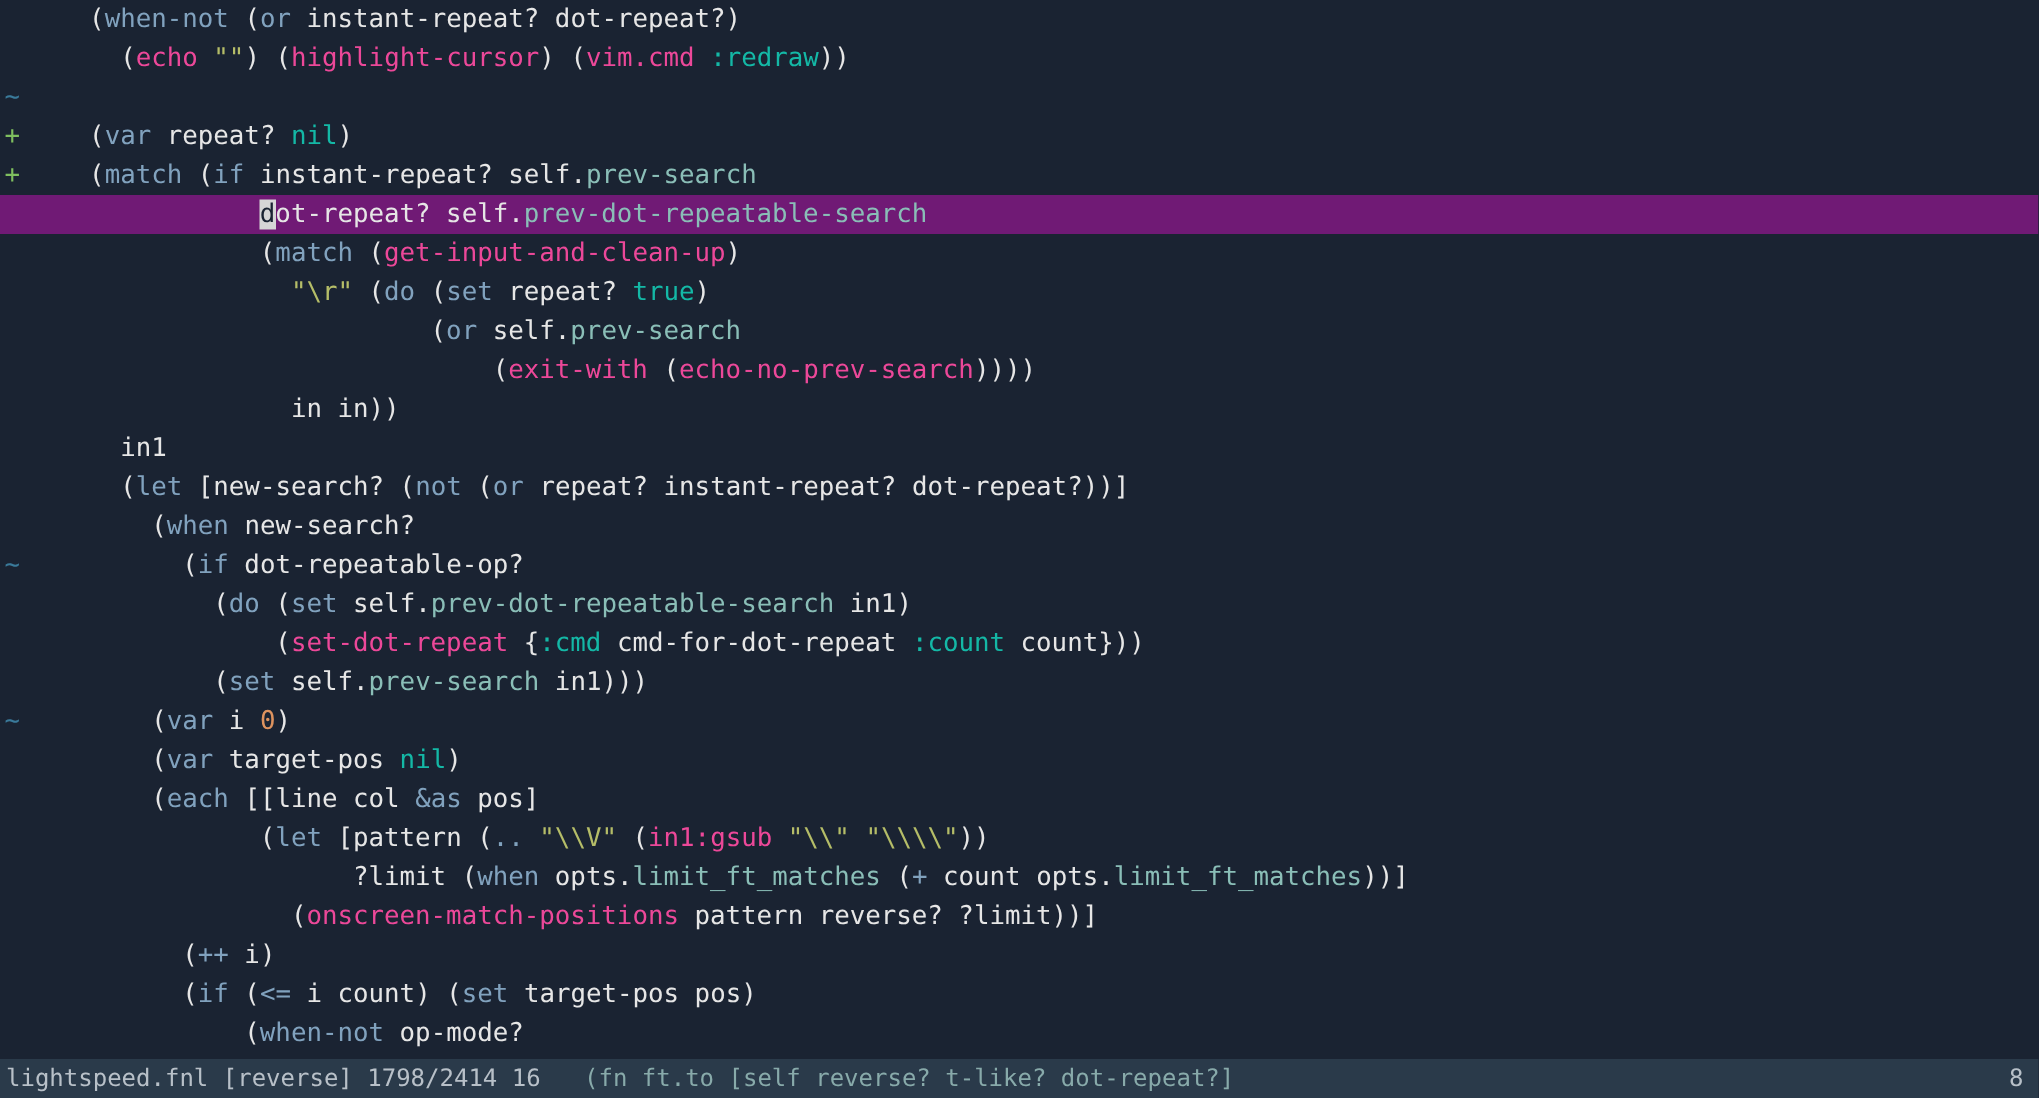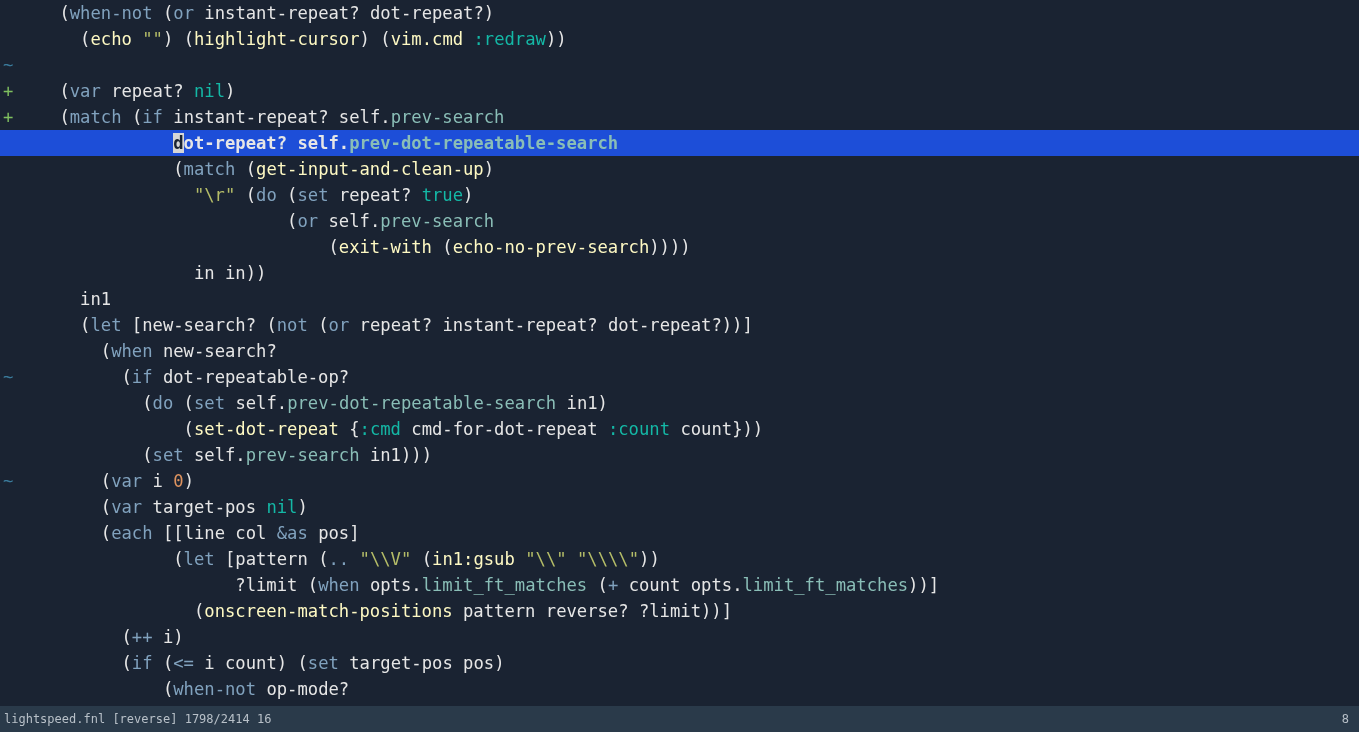--- a/index.html
+++ b/index.html
@@ -30,62 +30,62 @@
     flex-shrink: 0;
     text-align: left;
     padding-left: 3px;
   }
   .gutter.add { color: #7fbf5f; }
   .gutter.tilde { color: #3a7a9a; }
   .code {
     white-space: pre;
   }
   .line.cursor-line {
-    background: #1d4ed8;
-    font-weight: bold;
+    background: #701a75;
   }
   .cursor {
     background: #d6d6d6;
     color: #1a2332;
   }
   
   .paren { color: #e6e6e6; }
   .kw    { color: #81a2be; }     
   .id    { color: #e6e6e6; }
   .str   { color: #b5bd68; }
   .atom  { color: #14b8a6; }     
   .num   { color: #de935f; }
-  .fn    { color: #fef9c3; }     
+  .fn    { color: #ec4899; }     
   .field { color: #8abeb7; }
   .op    { color: #e6e6e6; }
 
   .statusline {
     position: absolute;
     bottom: 0;
     left: 0;
     width: 100%;
     height: 26px;
     background: #2a3a4a;
     color: #b8c0c8;
     display: flex;
     align-items: center;
     padding: 0 4px;
-    font-size: 12px;
+    font-size: 16px;
   }
   .status-right {
     margin-left: auto;
     padding-right: 6px;
   }
 </style>
 </head>
 <body>
 
 <div class="editor" id="editor"><div class="line"><span class="gutter "></span><span class="code">    <span class="paren">(</span><span class="kw">when-not</span><span> </span><span class="paren">(</span><span class="kw">or</span><span> </span><span class="id">instant-repeat? dot-repeat?</span><span class="paren">)</span></span></div><div class="line"><span class="gutter "></span><span class="code">      <span class="paren">(</span><span class="fn">echo</span><span> </span><span class="str">""</span><span class="paren">)</span><span> </span><span class="paren">(</span><span class="fn">highlight-cursor</span><span class="paren">)</span><span> </span><span class="paren">(</span><span class="fn">vim.cmd</span><span> </span><span class="atom">:redraw</span><span class="paren">))</span></span></div><div class="line"><span class="gutter tilde">~</span><span class="code"></span></div><div class="line"><span class="gutter add">+</span><span class="code">    <span class="paren">(</span><span class="kw">var</span><span> </span><span class="id">repeat?</span><span> </span><span class="atom">nil</span><span class="paren">)</span></span></div><div class="line"><span class="gutter add">+</span><span class="code">    <span class="paren">(</span><span class="kw">match</span><span> </span><span class="paren">(</span><span class="kw">if</span><span> </span><span class="id">instant-repeat? self</span><span class="op">.</span><span class="field">prev-search</span></span></div><div class="line cursor-line"><span class="gutter "></span><span class="code">               <span class="cursor">d</span><span class="id">ot-repeat? self</span><span class="op">.</span><span class="field">prev-dot-repeatable-search</span></span></div><div class="line"><span class="gutter "></span><span class="code">               <span class="paren">(</span><span class="kw">match</span><span> </span><span class="paren">(</span><span class="fn">get-input-and-clean-up</span><span class="paren">)</span></span></div><div class="line"><span class="gutter "></span><span class="code">                 <span class="str">"\r"</span><span> </span><span class="paren">(</span><span class="kw">do</span><span> </span><span class="paren">(</span><span class="kw">set</span><span> </span><span class="id">repeat?</span><span> </span><span class="atom">true</span><span class="paren">)</span></span></div><div class="line"><span class="gutter "></span><span class="code">                          <span class="paren">(</span><span class="kw">or</span><span> </span><span class="id">self</span><span class="op">.</span><span class="field">prev-search</span></span></div><div class="line"><span class="gutter "></span><span class="code">                              <span class="paren">(</span><span class="fn">exit-with</span><span> </span><span class="paren">(</span><span class="fn">echo-no-prev-search</span><span class="paren">))))</span></span></div><div class="line"><span class="gutter "></span><span class="code">                 <span class="id">in in</span><span class="paren">))</span></span></div><div class="line"><span class="gutter "></span><span class="code">      <span class="id">in1</span></span></div><div class="line"><span class="gutter "></span><span class="code">      <span class="paren">(</span><span class="kw">let</span><span> </span><span class="paren">[</span><span class="id">new-search?</span><span> </span><span class="paren">(</span><span class="kw">not</span><span> </span><span class="paren">(</span><span class="kw">or</span><span> </span><span class="id">repeat? instant-repeat? dot-repeat?</span><span class="paren">))]</span></span></div><div class="line"><span class="gutter "></span><span class="code">        <span class="paren">(</span><span class="kw">when</span><span> </span><span class="id">new-search?</span></span></div><div class="line"><span class="gutter tilde">~</span><span class="code">          <span class="paren">(</span><span class="kw">if</span><span> </span><span class="id">dot-repeatable-op?</span></span></div><div class="line"><span class="gutter "></span><span class="code">            <span class="paren">(</span><span class="kw">do</span><span> </span><span class="paren">(</span><span class="kw">set</span><span> </span><span class="id">self</span><span class="op">.</span><span class="field">prev-dot-repeatable-search</span><span> </span><span class="id">in1</span><span class="paren">)</span></span></div><div class="line"><span class="gutter "></span><span class="code">                <span class="paren">(</span><span class="fn">set-dot-repeat</span><span> </span><span class="paren">{</span><span class="atom">:cmd</span><span> </span><span class="id">cmd-for-dot-repeat</span><span> </span><span class="atom">:count</span><span> </span><span class="id">count</span><span class="paren">}))</span></span></div><div class="line"><span class="gutter "></span><span class="code">            <span class="paren">(</span><span class="kw">set</span><span> </span><span class="id">self</span><span class="op">.</span><span class="field">prev-search</span><span> </span><span class="id">in1</span><span class="paren">)))</span></span></div><div class="line"><span class="gutter tilde">~</span><span class="code">        <span class="paren">(</span><span class="kw">var</span><span> </span><span class="id">i</span><span> </span><span class="num">0</span><span class="paren">)</span></span></div><div class="line"><span class="gutter "></span><span class="code">        <span class="paren">(</span><span class="kw">var</span><span> </span><span class="id">target-pos</span><span> </span><span class="atom">nil</span><span class="paren">)</span></span></div><div class="line"><span class="gutter "></span><span class="code">        <span class="paren">(</span><span class="kw">each</span><span> </span><span class="paren">[[</span><span class="id">line col </span><span class="kw">&amp;as</span><span class="id"> pos</span><span class="paren">]</span></span></div><div class="line"><span class="gutter "></span><span class="code">               <span class="paren">(</span><span class="kw">let</span><span> </span><span class="paren">[</span><span class="id">pattern</span><span> </span><span class="paren">(</span><span class="kw">..</span><span> </span><span class="str">"\\V"</span><span> </span><span class="paren">(</span><span class="fn">in1:gsub</span><span> </span><span class="str">"\\"</span><span> </span><span class="str">"\\\\"</span><span class="paren">))</span></span></div><div class="line"><span class="gutter "></span><span class="code">                     <span class="id">?limit</span><span> </span><span class="paren">(</span><span class="kw">when</span><span> </span><span class="id">opts</span><span class="op">.</span><span class="field">limit_ft_matches</span><span> </span><span class="paren">(</span><span class="kw">+</span><span> </span><span class="id">count opts</span><span class="op">.</span><span class="field">limit_ft_matches</span><span class="paren">))]</span></span></div><div class="line"><span class="gutter "></span><span class="code">                 <span class="paren">(</span><span class="fn">onscreen-match-positions</span><span> </span><span class="id">pattern reverse? ?limit</span><span class="paren">))]</span></span></div><div class="line"><span class="gutter "></span><span class="code">          <span class="paren">(</span><span class="kw">++</span><span> </span><span class="id">i</span><span class="paren">)</span></span></div><div class="line"><span class="gutter "></span><span class="code">          <span class="paren">(</span><span class="kw">if</span><span> </span><span class="paren">(</span><span class="kw">&lt;=</span><span> </span><span class="id">i count</span><span class="paren">)</span><span> </span><span class="paren">(</span><span class="kw">set</span><span> </span><span class="id">target-pos pos</span><span class="paren">)</span></span></div><div class="line"><span class="gutter "></span><span class="code">              <span class="paren">(</span><span class="kw">when-not</span><span> </span><span class="id">op-mode?</span></span></div></div>
 
 <div class="statusline">
   <span>lightspeed.fnl</span>
   <span>&nbsp;</span>
   <span>[reverse]</span>
   <span>&nbsp;</span>
   <span>1798/2414 16</span>
   <span>&nbsp;&nbsp;&nbsp;</span>
+  <span style="color:#8aa;">(fn ft.to [self reverse? t-like? dot-repeat?]</span>
   <span class="status-right">8</span>
 </div>
 
 </body></html>

